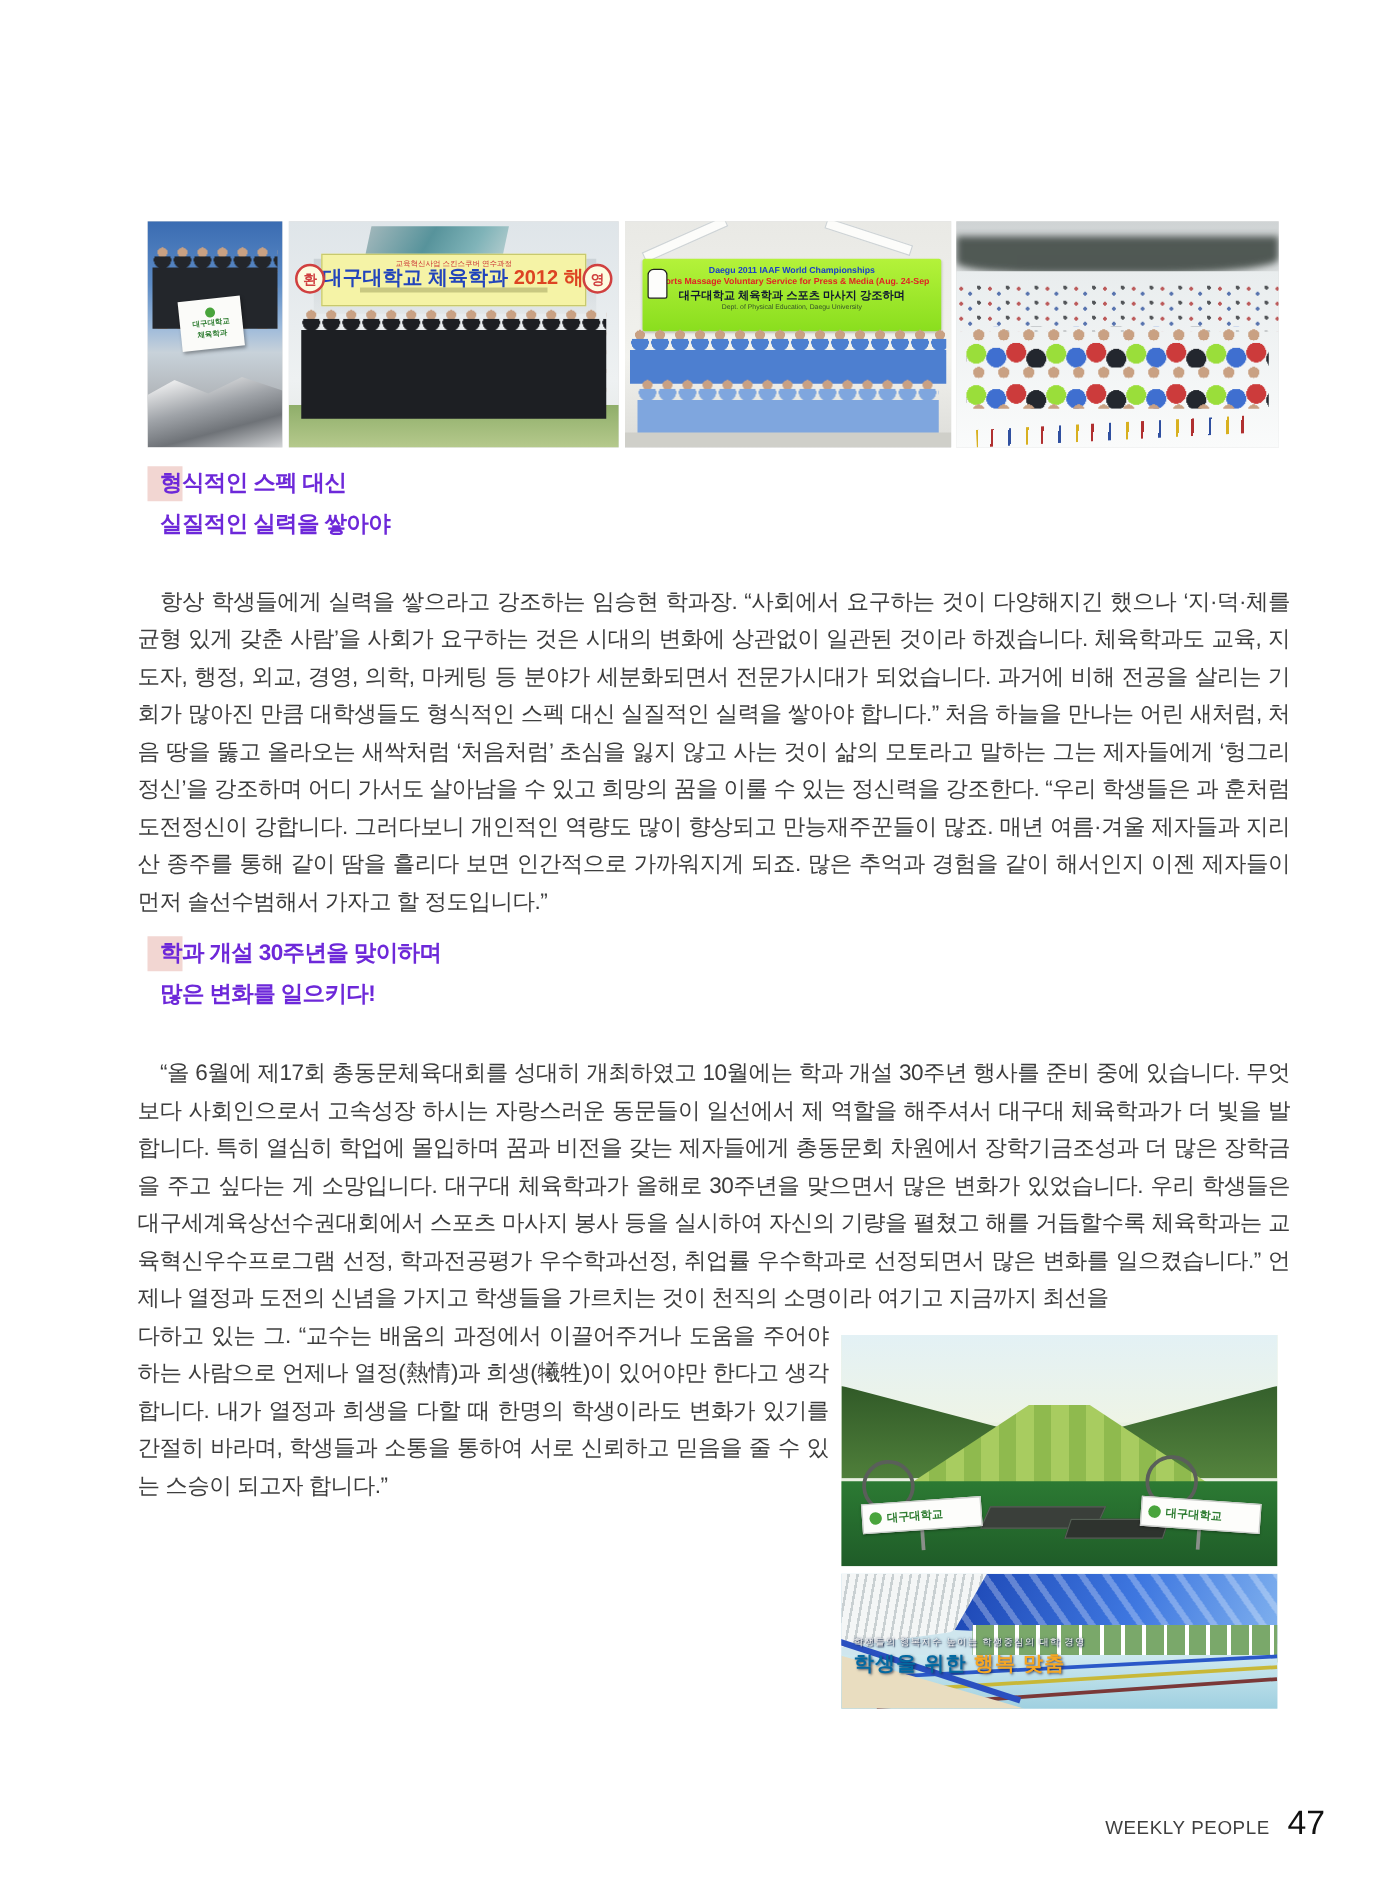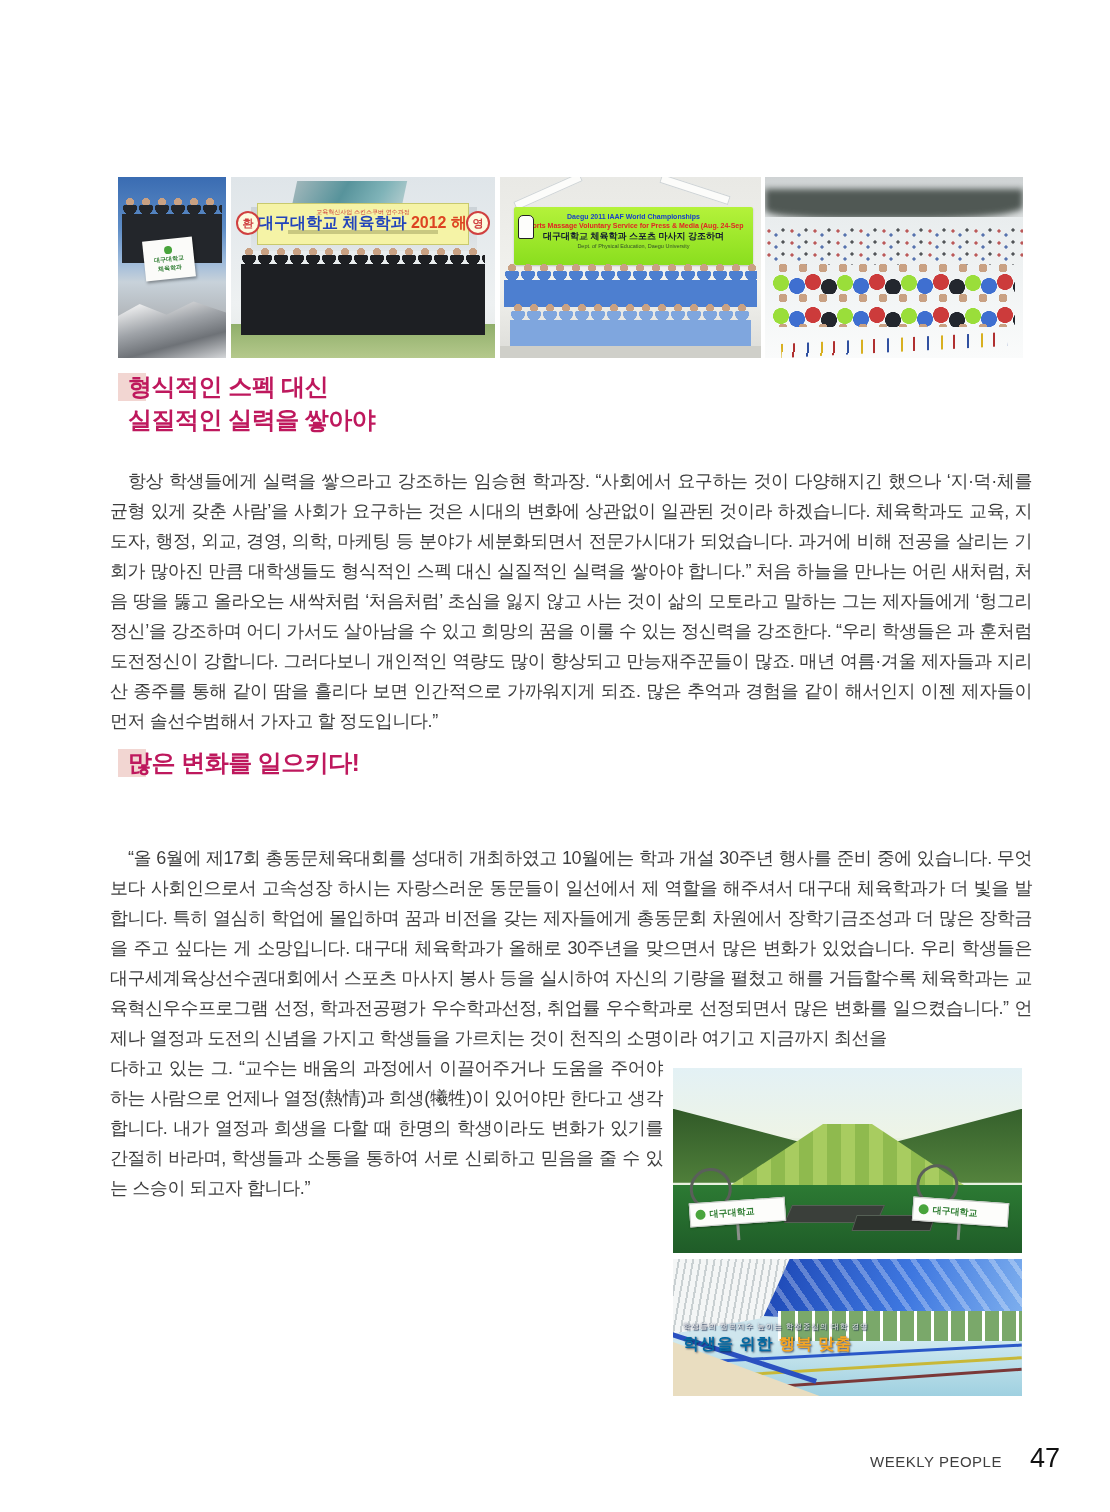--- a/index.html
+++ b/index.html
@@ -95,22 +95,22 @@
       radial-gradient(circle 8px at 8px 22px,#9ade3a 98%,transparent),
       radial-gradient(circle 8px at 24px 25px,#3f6fd0 98%,transparent),
       radial-gradient(circle 8px at 40px 21px,#cc3b3b 98%,transparent),
       radial-gradient(circle 8px at 56px 26px,#23272e 98%,transparent);
     background-size:20px 30px,64px 33px,64px 33px,64px 33px,64px 33px;}
   .p4-skis{position:absolute;bottom:6px;left:16px;right:16px;height:14px;transform:rotate(-3deg);
     background:repeating-linear-gradient(95deg,#d8b020 0 2px,transparent 2px 12px,#b03030 12px 14px,
       transparent 14px 26px,#3050a0 26px 28px,transparent 28px 40px);}
 
   
-  .heading{position:absolute;left:118px;font-weight:bold;font-size:24px;line-height:33px;
-    color:#be185d;padding-left:10px;letter-spacing:-0.5px;}
+  .heading{position:absolute;left:118px;font-weight:bold;font-size:18px;line-height:33px;
+    color:#6d28d9;padding-left:10px;letter-spacing:-0.5px;}
   .heading .sq{position:absolute;left:0;top:3px;width:28px;height:28px;background:#f2d6d2;z-index:0;}
   .heading div{position:relative;z-index:1;}
   .h1{top:370px;}
   .h2{top:746px;}
 
   
   .para{position:absolute;font-size:18px;line-height:30px;letter-spacing:-0.4px;
     text-align:justify;word-break:break-all;color:#3d3d3d;}
   .pa1{top:466px;left:110px;width:922px;text-indent:18px;}
   .pa2{top:843px;left:110px;width:922px;text-indent:18px;}
@@ -139,21 +139,21 @@
   .g-stand.l{left:5%;transform:rotate(-4deg);}
   .g-stand.r{right:3%;transform:rotate(4deg);}
   .g-hoop{position:absolute;top:-34px;left:2px;width:36px;height:36px;border:3px solid #5a5f5a;border-radius:50%;}
   .g-panel{position:relative;background:#fdfdfb;border:1px solid #c9ccc9;width:96px;height:24px;
     display:flex;align-items:center;gap:4px;padding-left:5px;box-sizing:border-box;
     box-shadow:0 1px 2px rgba(0,0,0,.35);}
   .g-logo{width:10px;height:10px;border-radius:50%;background:#49a43c;flex:0 0 auto;}
   .g-panel span.txt{font-size:9px;font-weight:bold;color:#2f7d32;letter-spacing:0;}
   .g-pole{width:3px;height:16px;background:#8a8f8a;margin-left:46px;}
 
-  .img-pool{position:absolute;top:1259px;left:673px;width:349px;height:137px;overflow:hidden;background:#cfe6ee;}
+  .img-pool{position:absolute;top:1259px;left:673px;width:349px;height:108px;overflow:hidden;background:#cfe6ee;}
   .pl-ceil-l{position:absolute;top:0;left:0;width:48%;height:62%;
     background:repeating-linear-gradient(100deg,#f4f6f6 0 5px,#c9d0d2 5px 7px);
     clip-path:polygon(0 0,100% 0,52% 70%,0 88%);}
   .pl-ceil-r{position:absolute;top:0;left:26%;right:0;height:52%;
     background:
       repeating-linear-gradient(55deg,rgba(255,255,255,.28) 0 5px,transparent 5px 16px),
       linear-gradient(105deg,#1c46b4,#3e77e0 55%,#7fb0ee);
     clip-path:polygon(10% 0,100% 0,100% 100%,0 80%);}
   .pl-windows{position:absolute;top:38%;left:30%;right:0;height:28%;
     background:repeating-linear-gradient(90deg,#ffffff 0 3px,#7aa86a 3px 17px);}
@@ -169,21 +169,21 @@
     transform:rotate(18deg);}
   .pl-caption{position:absolute;left:10px;top:46%;z-index:3;}
   .pl-cap-small{font-size:7.5px;color:#f2f2f2;letter-spacing:1px;
     text-shadow:0 0 2px #203050,1px 1px 1px #203050;white-space:nowrap;}
   .pl-cap-big{font-size:16px;font-weight:bold;letter-spacing:1px;margin-top:2px;white-space:nowrap;
     text-shadow:1px 1px 2px rgba(20,30,60,.75);}
   .pl-cap-big .w{color:#0369a1;}
   .pl-cap-big .o{color:#f5a623;}
 
   
-  .footer{position:absolute;top:1443px;right:50px;display:flex;align-items:baseline;gap:28px;}
+  .footer{position:absolute;top:1443px;right:50px;display:flex;align-items:baseline;gap:14px;}
   .footer .mag{font-size:15px;color:#3f3f3f;letter-spacing:.5px;}
   .footer .num{font-size:27px;color:#111111;}
 </style>
 </head>
 <body>
 
 <div class="page">
 
   <div class="photos">
 
@@ -245,20 +245,21 @@
   <div class="heading h1">
     <span class="sq"></span>
     <div>형식적인 스펙 대신</div>
     <div>실질적인 실력을 쌓아야</div>
   </div>
 
   <div class="para pa1">항상 학생들에게 실력을 쌓으라고 강조하는 임승현 학과장. “사회에서 요구하는 것이 다양해지긴 했으나 ‘지·덕·체를 균형 있게 갖춘 사람’을 사회가 요구하는 것은 시대의 변화에 상관없이 일관된 것이라 하겠습니다. 체육학과도 교육, 지도자, 행정, 외교, 경영, 의학, 마케팅 등 분야가 세분화되면서 전문가시대가 되었습니다. 과거에 비해 전공을 살리는 기회가 많아진 만큼 대학생들도 형식적인 스펙 대신 실질적인 실력을 쌓아야 합니다.” 처음 하늘을 만나는 어린 새처럼, 처음 땅을 뚫고 올라오는 새싹처럼 ‘처음처럼’ 초심을 잃지 않고 사는 것이 삶의 모토라고 말하는 그는 제자들에게 ‘헝그리 정신’을 강조하며 어디 가서도 살아남을 수 있고 희망의 꿈을 이룰 수 있는 정신력을 강조한다. “우리 학생들은 과 훈처럼 도전정신이 강합니다. 그러다보니 개인적인 역량도 많이 향상되고 만능재주꾼들이 많죠. 매년 여름·겨울 제자들과 지리산 종주를 통해 같이 땀을 흘리다 보면 인간적으로 가까워지게 되죠. 많은 추억과 경험을 같이 해서인지 이젠 제자들이 먼저 솔선수범해서 가자고 할 정도입니다.”</div>
 
   <div class="heading h2">
     <span class="sq"></span>
+    <div>학과 개설 30주년을 맞이하며</div>
     <div>많은 변화를 일으키다!</div>
   </div>
 
   <div class="para pa2">“올 6월에 제17회 총동문체육대회를 성대히 개최하였고 10월에는 학과 개설 30주년 행사를 준비 중에 있습니다. 무엇보다 사회인으로서 고속성장 하시는 자랑스러운 동문들이 일선에서 제 역할을 해주셔서 대구대 체육학과가 더 빛을 발합니다. 특히 열심히 학업에 몰입하며 꿈과 비전을 갖는 제자들에게 총동문회 차원에서 장학기금조성과 더 많은 장학금을 주고 싶다는 게 소망입니다. 대구대 체육학과가 올해로 30주년을 맞으면서 많은 변화가 있었습니다. 우리 학생들은 대구세계육상선수권대회에서 스포츠 마사지 봉사 등을 실시하여 자신의 기량을 펼쳤고 해를 거듭할수록 체육학과는 교육혁신우수프로그램 선정, 학과전공평가 우수학과선정, 취업률 우수학과로 선정되면서 많은 변화를 일으켰습니다.” 언제나 열정과 도전의 신념을 가지고 학생들을 가르치는 것이 천직의 소명이라 여기고 지금까지 최선을</div>
 
   <div class="para pa3">다하고 있는 그. “교수는 배움의 과정에서 이끌어주거나 도움을 주어야하는 사람으로 언제나 열정(熱情)과 희생(犧牲)이 있어야만 한다고 생각합니다. 내가 열정과 희생을 다할 때 한명의 학생이라도 변화가 있기를 간절히 바라며, 학생들과 소통을 통하여 서로 신뢰하고 믿음을 줄 수 있는 스승이 되고자 합니다.”</div>
 
 
   <div class="img-golf">
     <div class="g-sky"></div>

